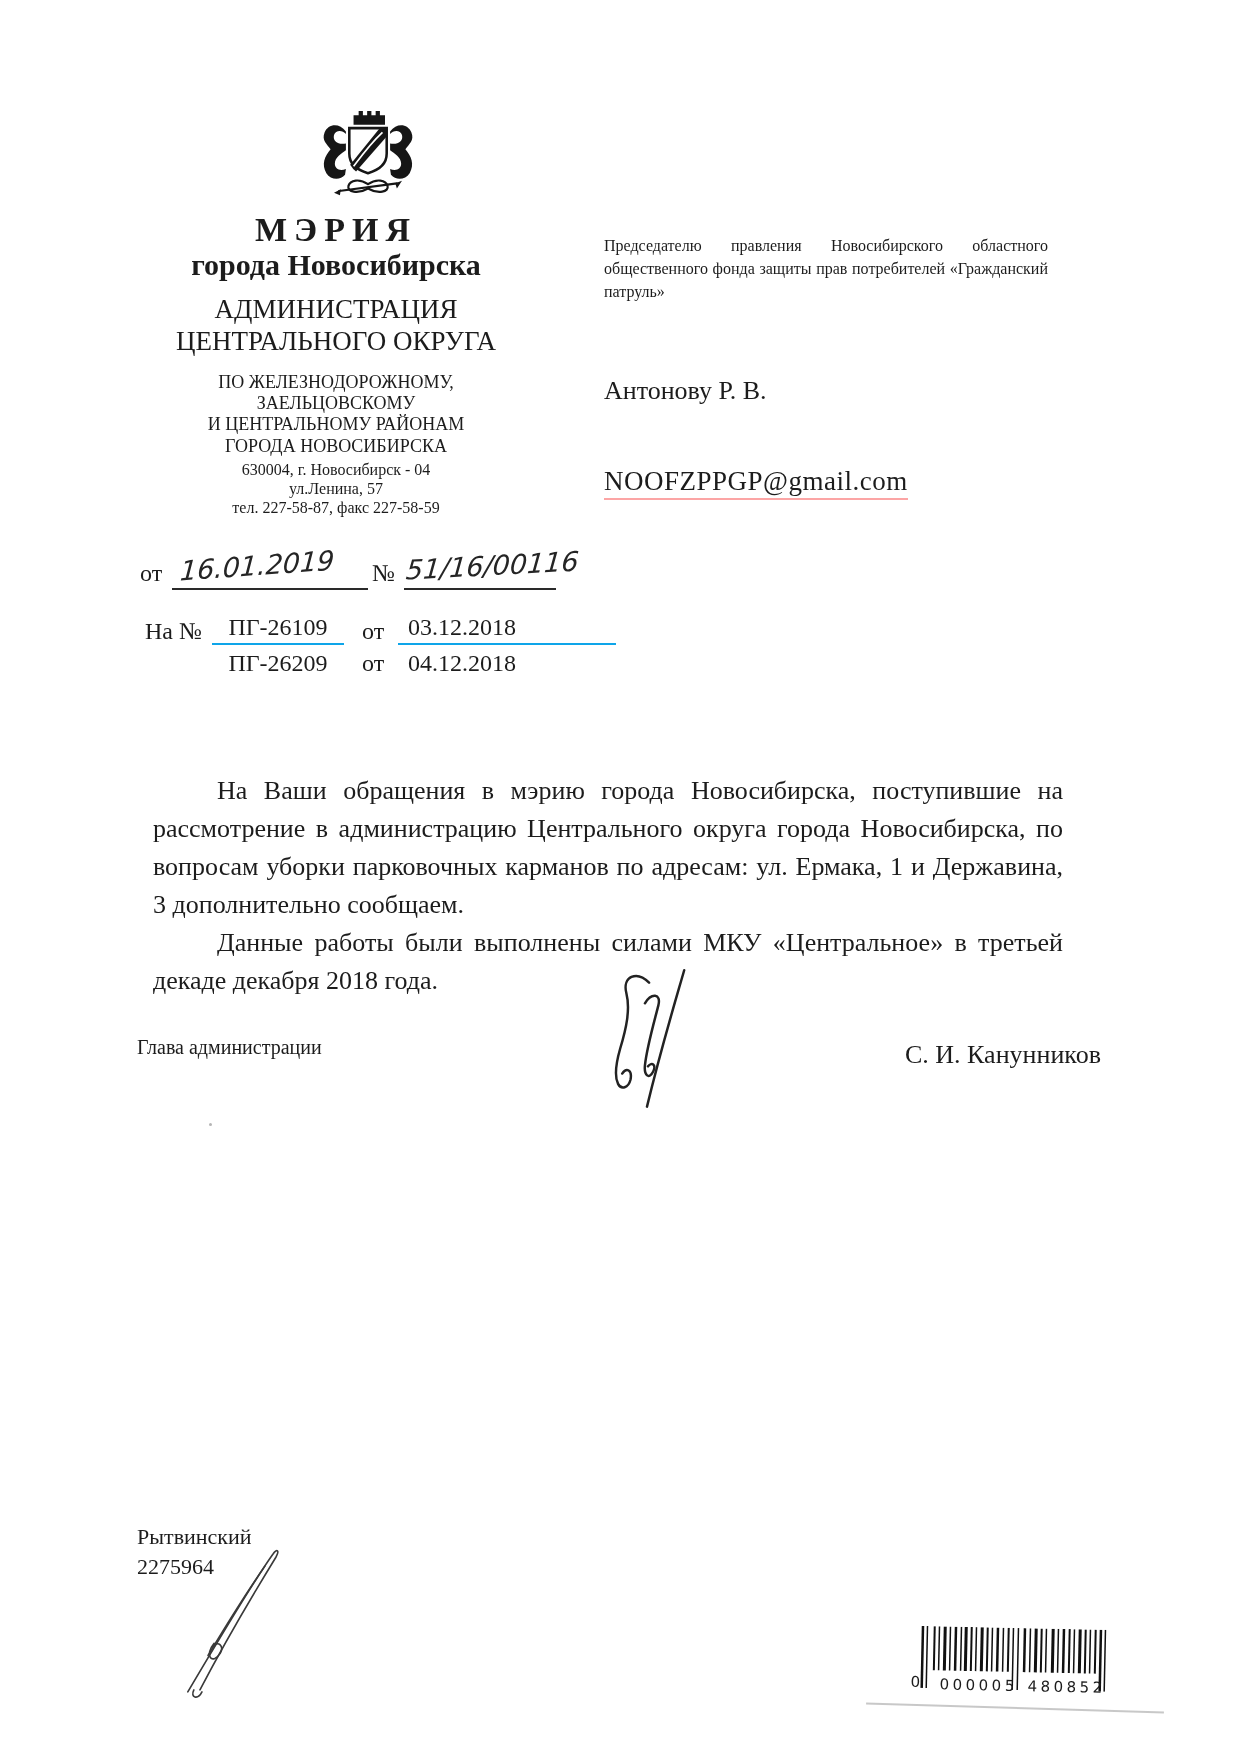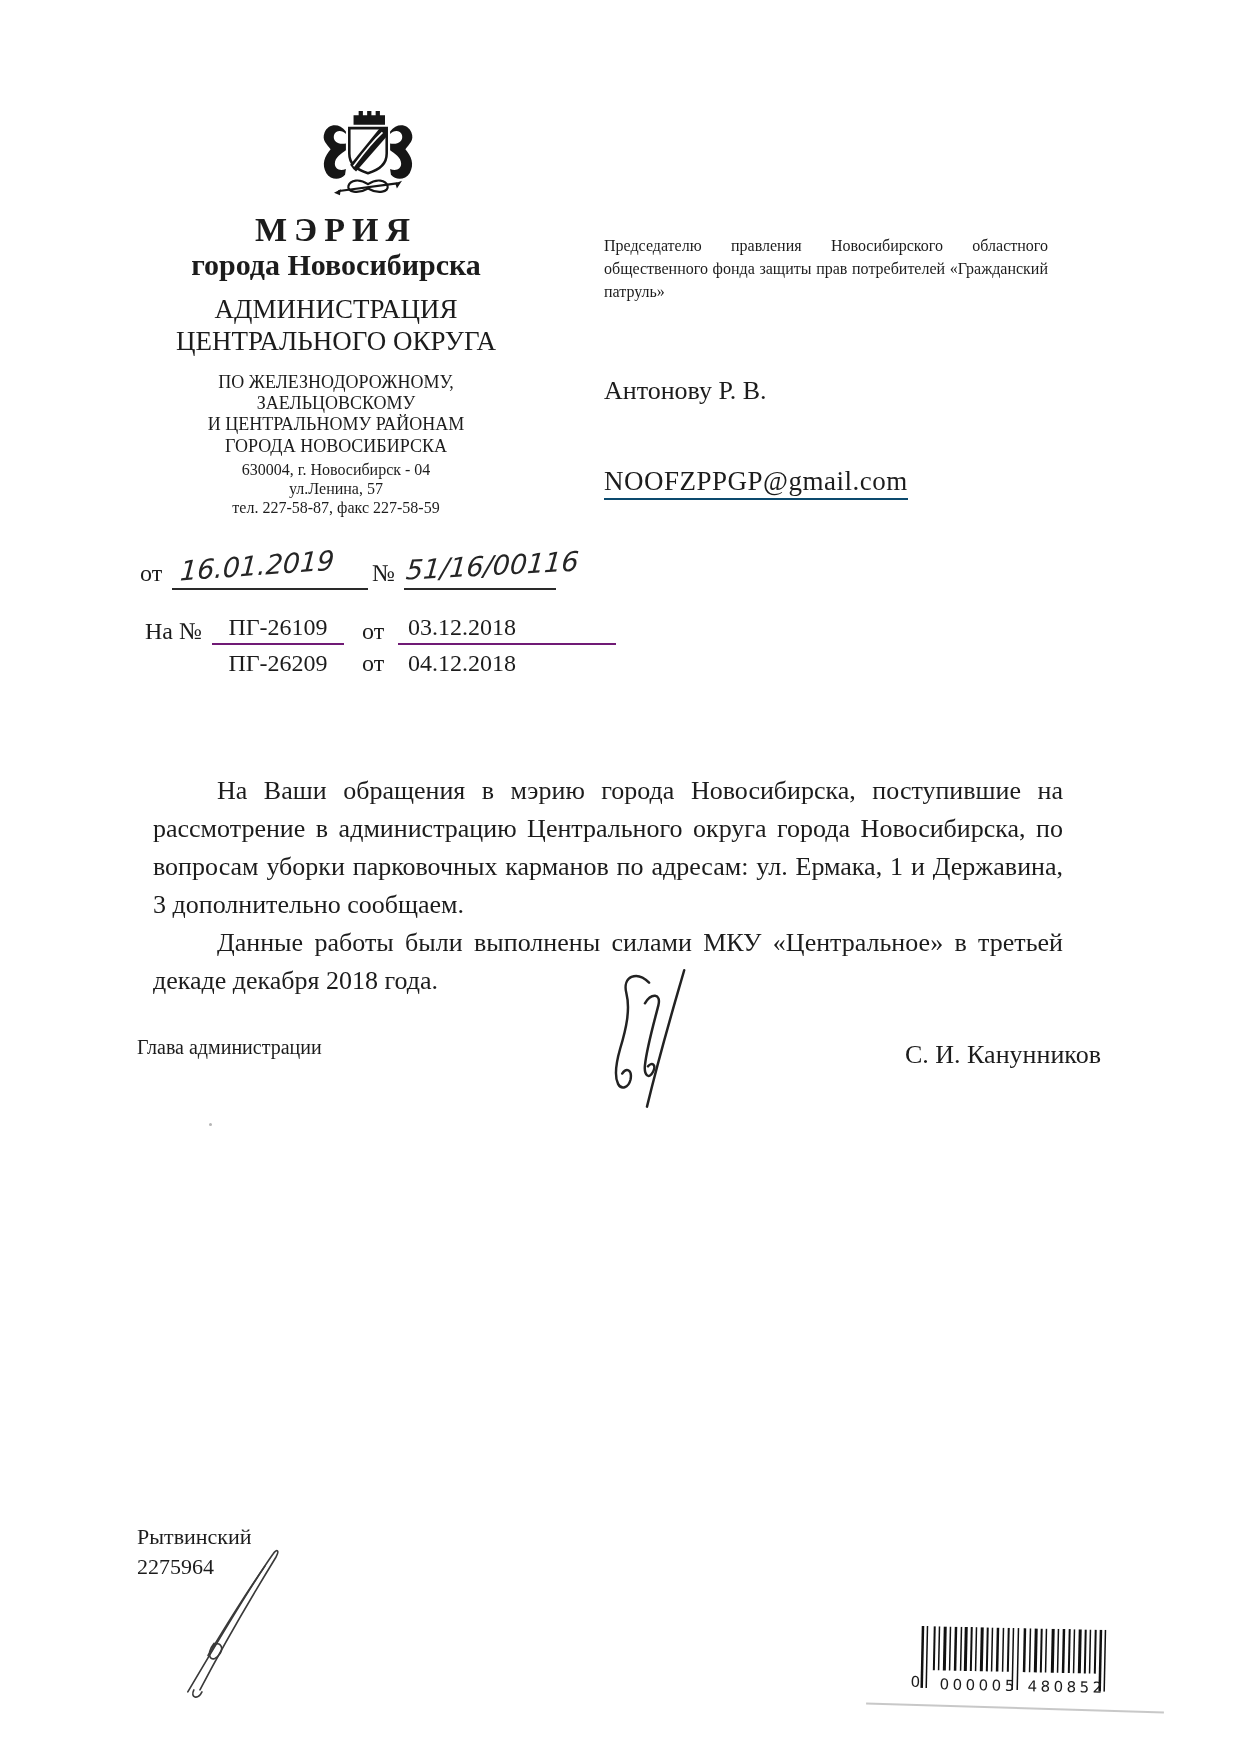--- a/index.html
+++ b/index.html
@@ -26,30 +26,30 @@
   .hand{
     font-family:"DejaVu Sans", sans-serif;font-style:italic;
     font-size:27px;color:#252525;white-space:nowrap;
   }
   .out-date-box{left:172px;top:550px;width:196px;height:38px;border-bottom:2px solid #2a2a2a;}
   .out-date-box .hand{display:inline-block;transform:rotate(-4deg) skewX(-8deg);margin-left:8px;}
   .out-num-box{left:404px;top:550px;width:152px;height:38px;border-bottom:2px solid #2a2a2a;}
   .out-num-box .hand{display:inline-block;transform:rotate(-3deg) skewX(-8deg);margin-left:2px;}
   
   .in-val{font-size:24px;}
-  .in-underline{border-bottom:2px solid #701a75;}
+  .in-underline{border-bottom:2px solid #0ea5e9;}
   
   .rcpt-title{
     left:604px;top:234px;width:444px;font-size:16px;line-height:1.44;
     text-align:justify;text-align-last:left;
   }
   .rcpt-name{left:604px;top:376px;font-size:26px;}
   .rcpt-email{
     left:604px;top:466px;font-size:27px;letter-spacing:0.5px;
-    border-bottom:2px solid #0c4a6e;padding-bottom:1px;
+    border-bottom:2px solid #fca5a5;padding-bottom:1px;
   }
   
   .body-text{left:153px;top:772px;width:910px;}
   .body-text p{
     margin:0;font-size:26px;line-height:38px;text-align:justify;
     text-align-last:left;text-indent:64px;
   }
   
   .sig-title{left:137px;top:1036px;font-size:20px;}
   .sig-name{left:905px;top:1040px;font-size:26px;}

